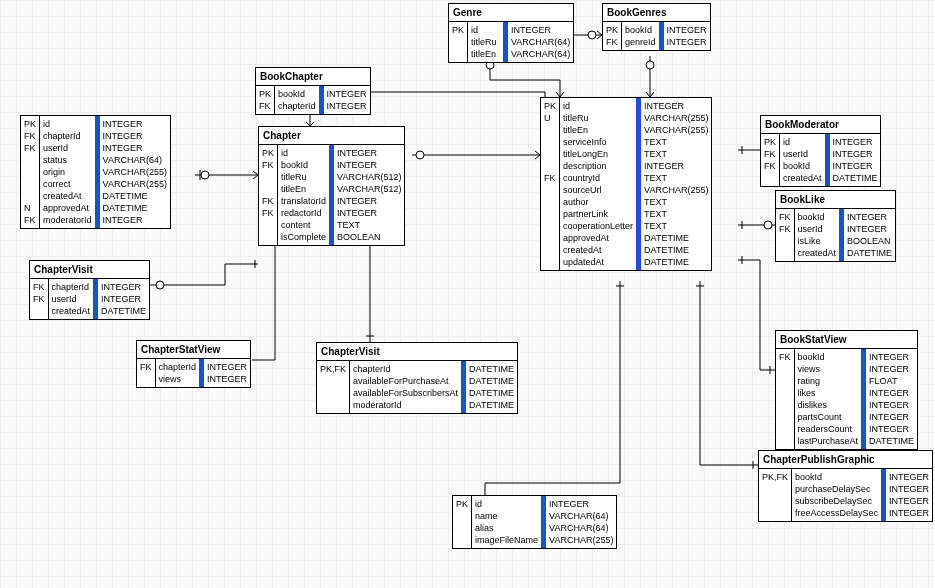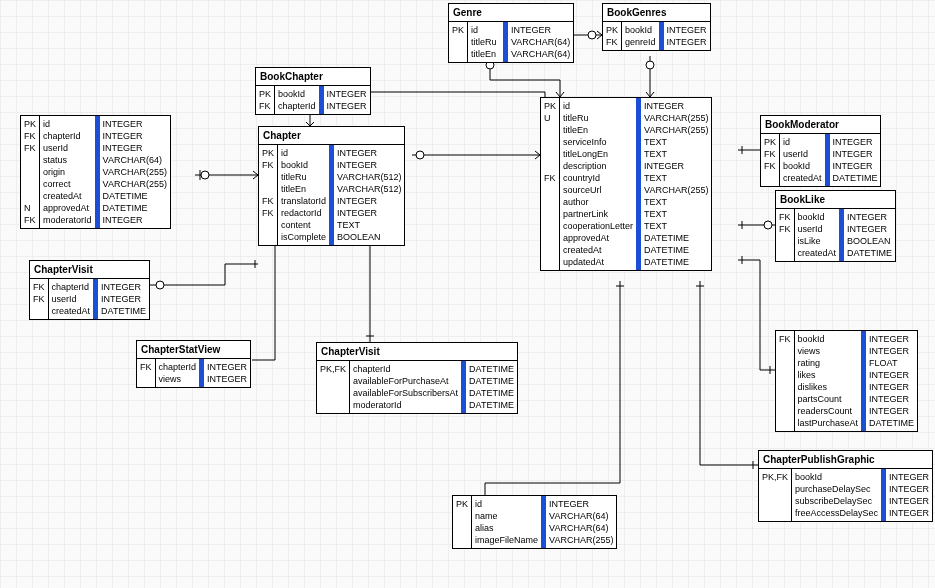--- a/index.html
+++ b/index.html
@@ -369,20 +369,21 @@
       <div class="col tcol">
         <div class="row">DATETIME</div>
         <div class="row">DATETIME</div>
         <div class="row">DATETIME</div>
         <div class="row">DATETIME</div>
       </div>
     </div>
 </div>
 
 <div class="entity" style="left:775px;top:330px">
+  <div class="entity-title">BookStatView</div>
   <div class="entity-body">
       <div class="col kcol">
         <div class="row">FK</div>
         <div class="row">&nbsp;</div>
         <div class="row">&nbsp;</div>
         <div class="row">&nbsp;</div>
         <div class="row">&nbsp;</div>
         <div class="row">&nbsp;</div>
         <div class="row">&nbsp;</div>
         <div class="row">&nbsp;</div>

